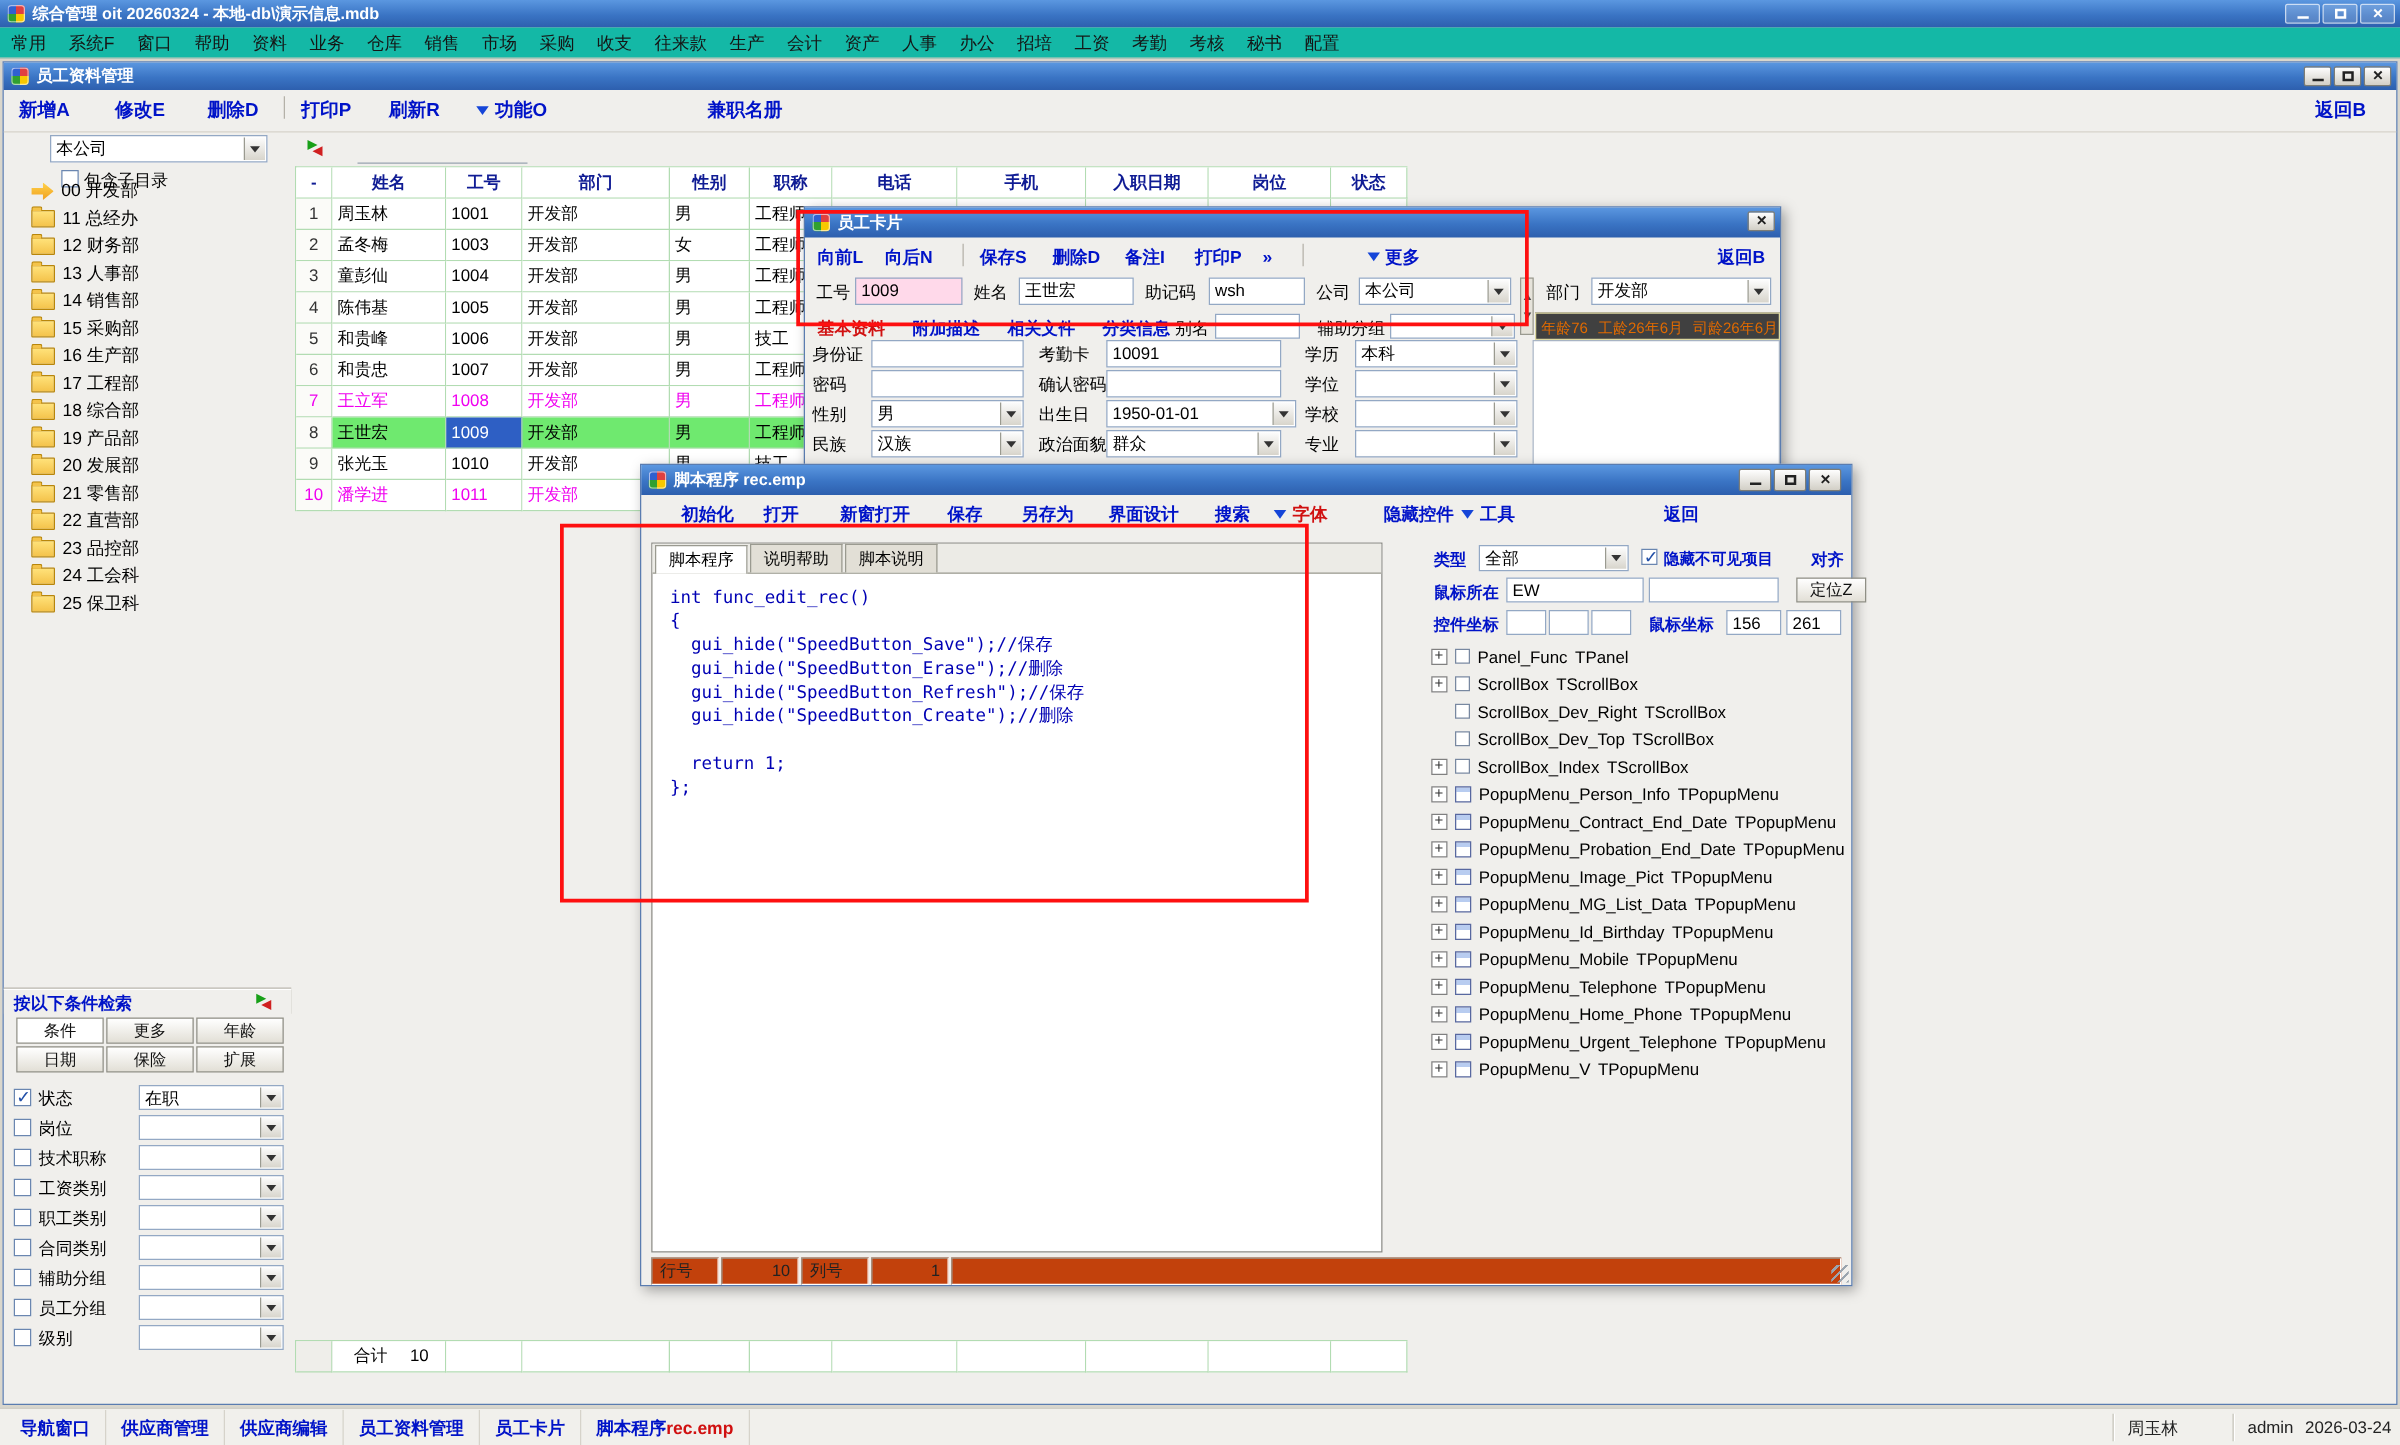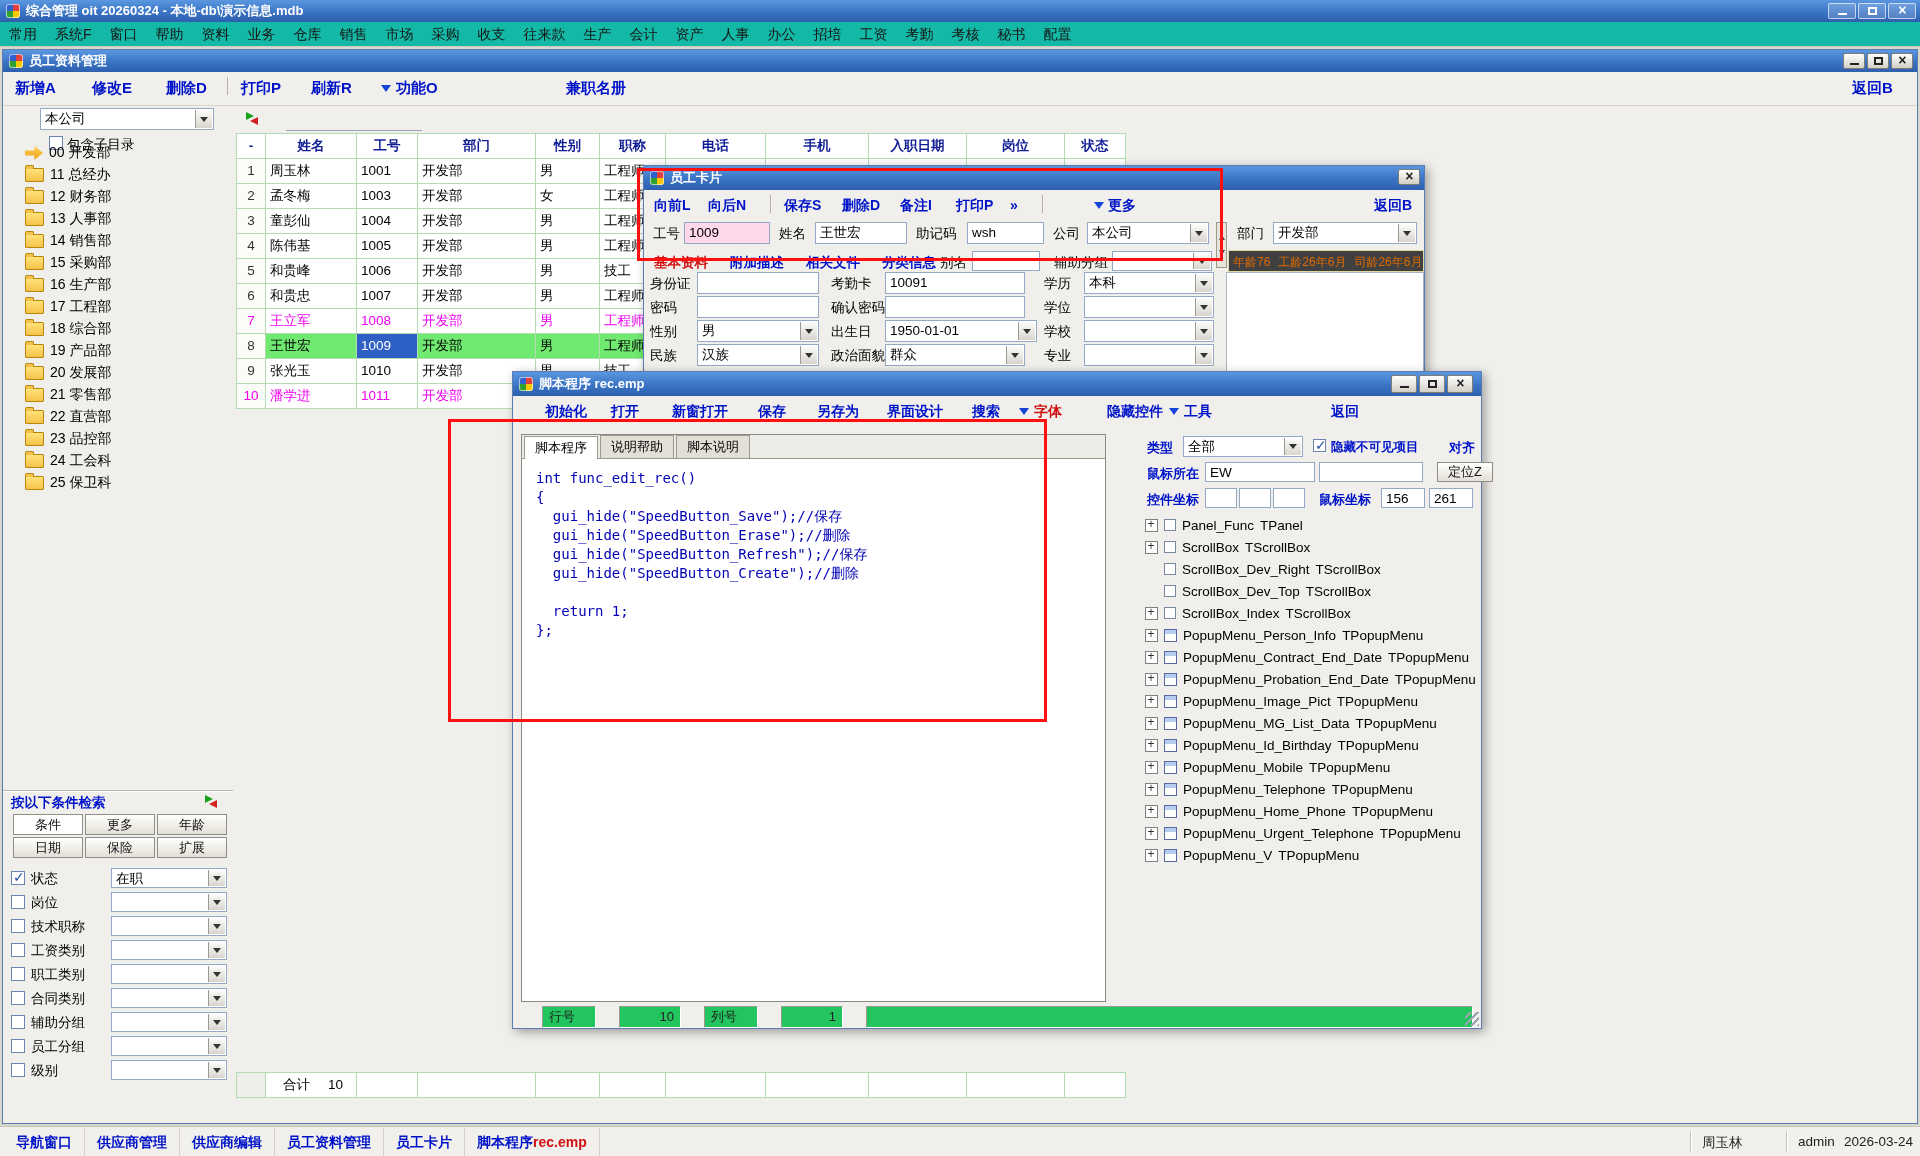--- a/index.html
+++ b/index.html
@@ -144,21 +144,21 @@
   .expand-box::before{content:"+";position:absolute;left:1.5px;top:-2px;font-size:12px;line-height:13px;color:#333;}
   .has-expand .expand-box{visibility:visible;}
   .ctl-check{flex:none;width:12px;height:12px;border:1px solid #7888a0;background:#fff;display:none;box-sizing:border-box;}
   .kind-check .ctl-check{display:block;}
   .ctl-menuic{flex:none;width:13px;height:13px;border:1px solid #5868a0;display:none;box-sizing:border-box;
               background:linear-gradient(#b8ccf0 0 4px,#fff 4px);}
   .kind-menu .ctl-menuic{display:block;}
   .ctl-label,.ctl-type{white-space:nowrap;color:#000;}
   .sbar{position:absolute;left:8px;top:634px;width:952px;height:22px;display:flex;gap:2px;}
   .scell{height:22px;box-sizing:border-box;border:1px solid;border-color:#9a9a90 #fff #fff #9a9a90;
-         font-size:13px;line-height:20px;padding:0 6px;color:#222;background:#22c55e;margin-left:21px;}
+         font-size:13px;line-height:20px;padding:0 6px;color:#222;background:#c2410c;}
   .scell.val{text-align:right;}
   .grip{position:absolute;right:2px;bottom:2px;width:14px;height:14px;
         background:repeating-linear-gradient(135deg,transparent 0 3px,#9aa4ae 3px 5px);}
 
   
   #taskbar{position:absolute;left:0;top:1126px;width:1920px;height:30px;background:#f1f0ec;
            border-top:1px solid #c6c3ba;z-index:40;}
   .task-left{position:absolute;left:4px;top:0;display:flex;height:30px;align-items:center;}
   .task-host{display:flex;height:30px;align-items:center;}
   .task-btn{padding:0 12px;font-size:14px;font-weight:bold;color:#0013c8;line-height:28px;

